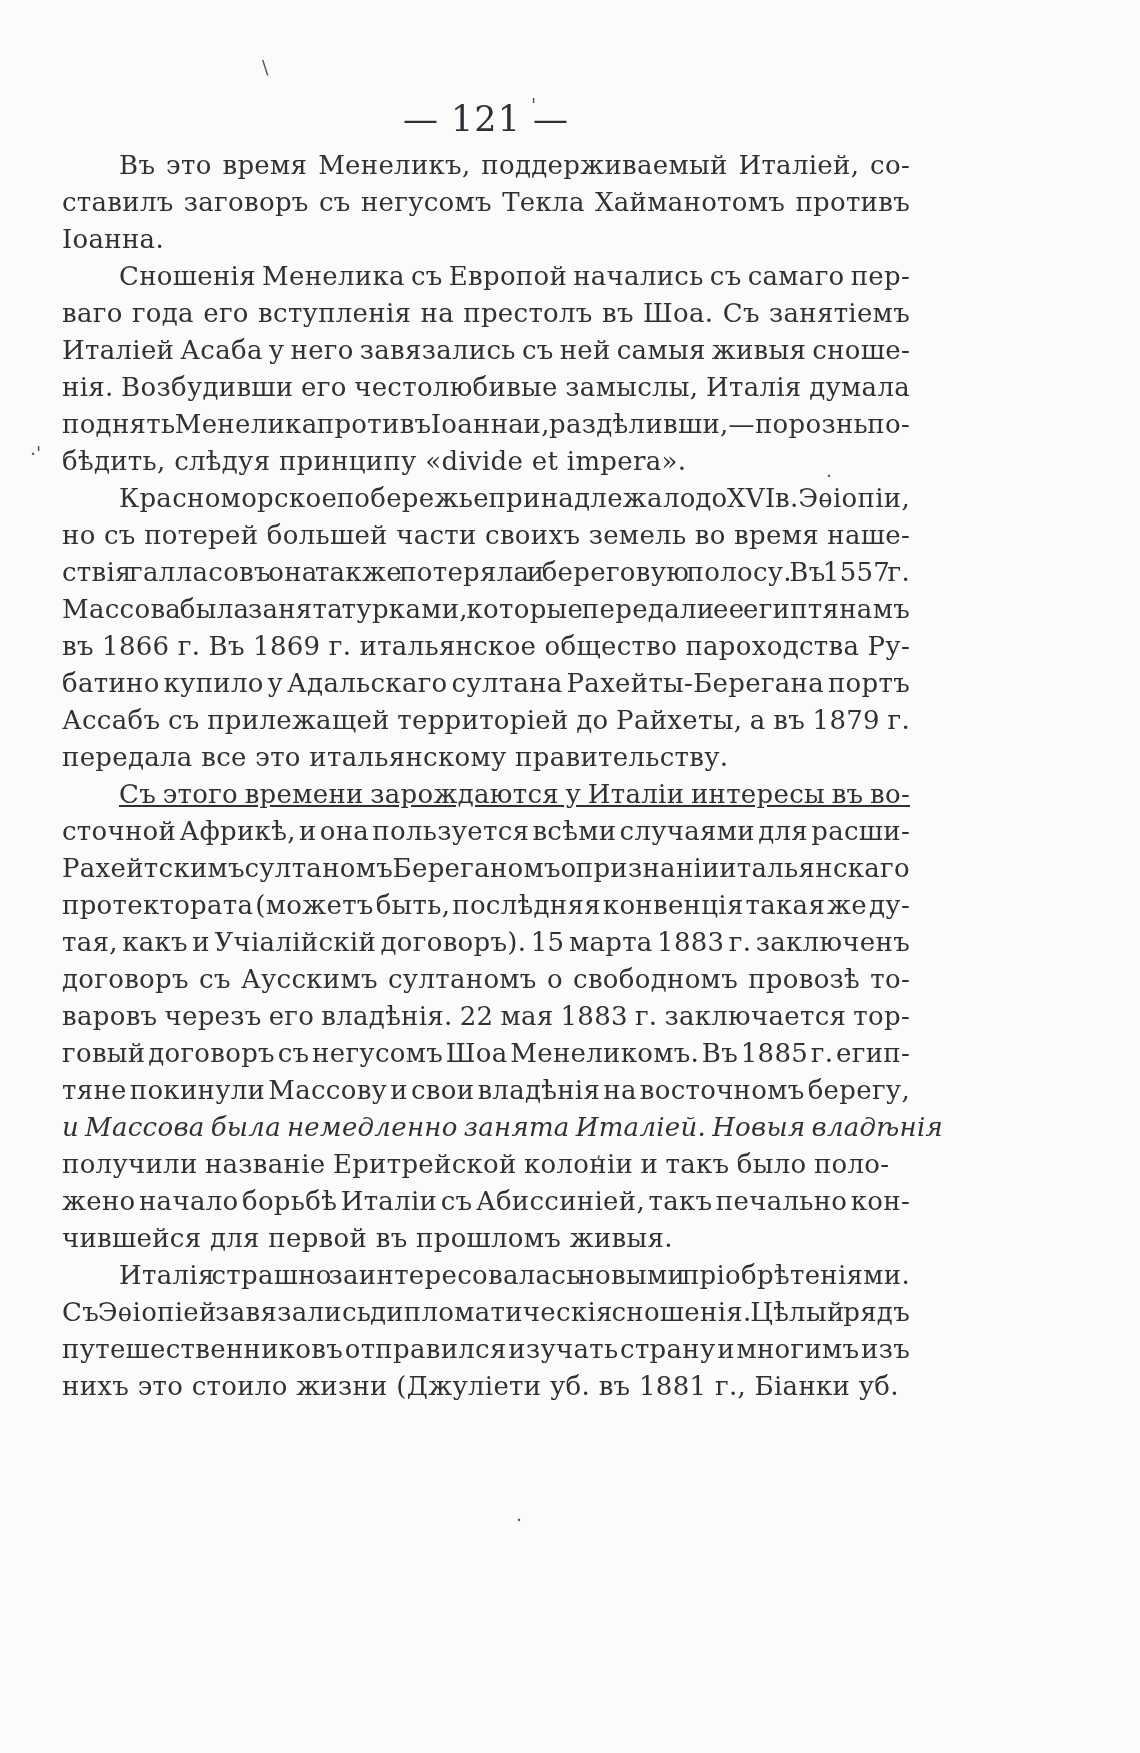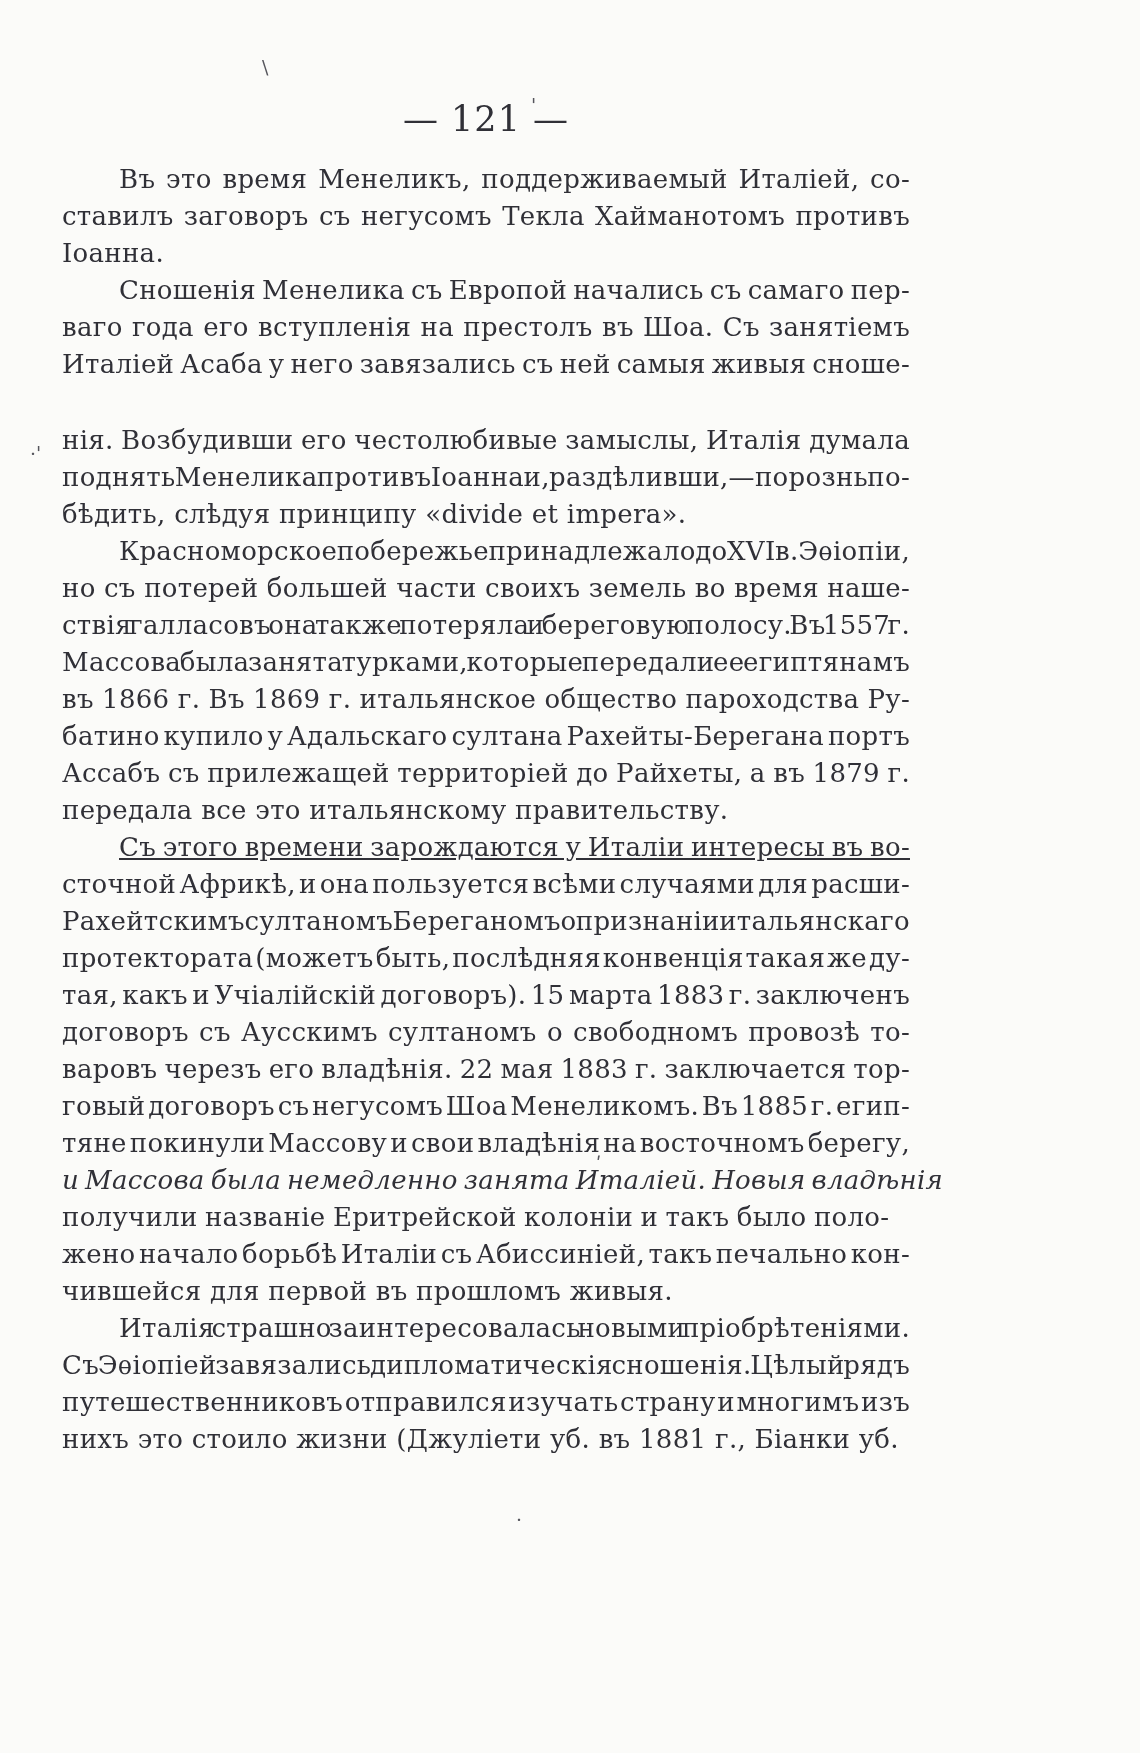--- a/index.html
+++ b/index.html
@@ -19,21 +19,21 @@
     position: absolute;
     top: 99px;
     left: 62px;
     width: 848px;
     text-align: center;
     font-size: 35px;
     letter-spacing: 1px;
   }
   .text-block {
     position: absolute;
-    top: 161px;
+    top: 147px;
     left: 62px;
     width: 848px;
     font-size: 26px;
     line-height: 37px;
     letter-spacing: 0.3px;
   }
   .paragraph { margin: 0; }
   .line {
     white-space: nowrap;
     text-align: left;
@@ -54,21 +54,21 @@
   <div class="text-block">
       <div class="paragraph">
         <div class="line first" style="word-spacing: 2.30208px;">Въ это время Менеликъ, поддерживаемый Италіей, со-</div>
         <div class="line" style="word-spacing: 1.70312px;">ставилъ заговоръ съ негусомъ Текла Хайманотомъ противъ</div>
         <div class="line last">Іоанна.</div>
       </div>
       <div class="paragraph">
         <div class="line first" style="word-spacing: -2.42634px;">Сношенія Менелика съ Европой начались съ самаго пер-</div>
         <div class="line" style="word-spacing: 0.741319px;">ваго года его вступленія на престолъ въ Шоа. Съ занятіемъ</div>
         <div class="line" style="word-spacing: -2.46181px;">Италіей Асаба у него завязались съ ней самыя живыя сноше-</div>
-        <div class="line" style="word-spacing: -0.989583px; margin-top: 39px;">нія. Возбудивши его честолюбивые замыслы, Италія думала</div>
+        <div class="line" style="word-spacing: -0.989583px;">нія. Возбудивши его честолюбивые замыслы, Италія думала</div>
         <div class="line" style="word-spacing: -9.20833px;">поднять Менелика противъ Іоанна и, раздѣливши,—порознь по-</div>
         <div class="line last">бѣдить, слѣдуя принципу «divide et impera».</div>
       </div>
       <div class="paragraph">
         <div class="line first" style="word-spacing: -9px;">Красноморское побережье принадлежало до XVI в. Эѳіопіи,</div>
         <div class="line" style="word-spacing: -0.135417px;">но съ потерей большей части своихъ земель во время наше-</div>
         <div class="line" style="word-spacing: -11.2469px;">ствія галласовъ она также потеряла и береговую полосу. Въ 1557 г.</div>
         <div class="line" style="word-spacing: -9.96205px;">Массова была занята турками, которые передали ее египтянамъ</div>
         <div class="line" style="word-spacing: -0.267361px;">въ 1866 г. Въ 1869 г. итальянское общество пароходства Ру-</div>
         <div class="line" style="word-spacing: -4.67188px;">батино купило у Адальскаго султана Рахейты-Берегана портъ</div>

